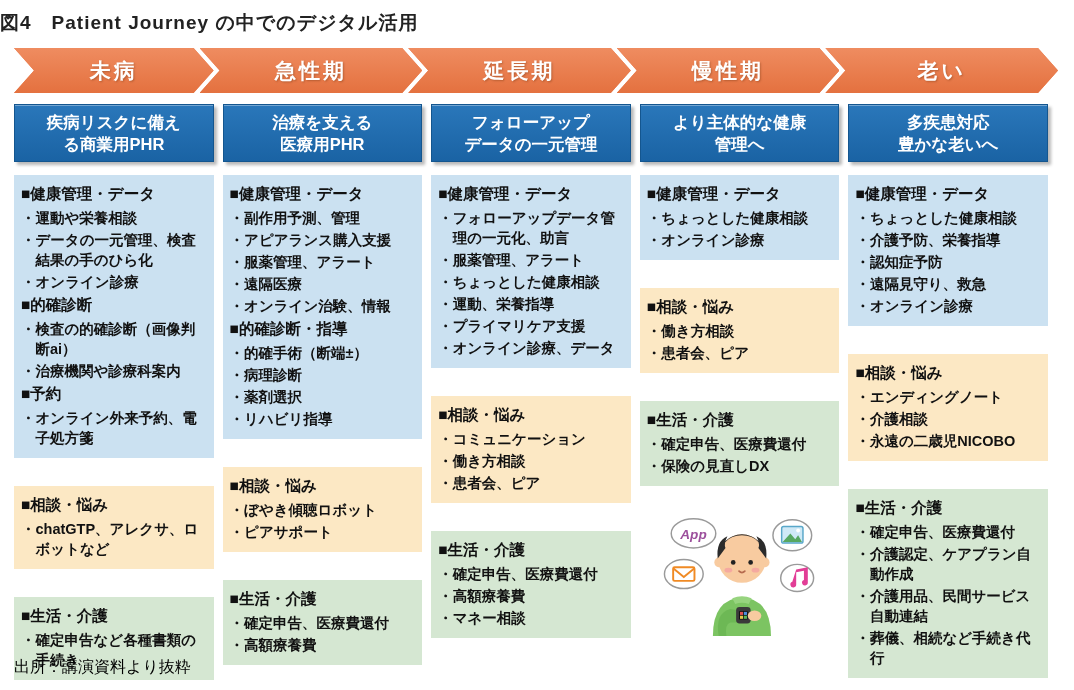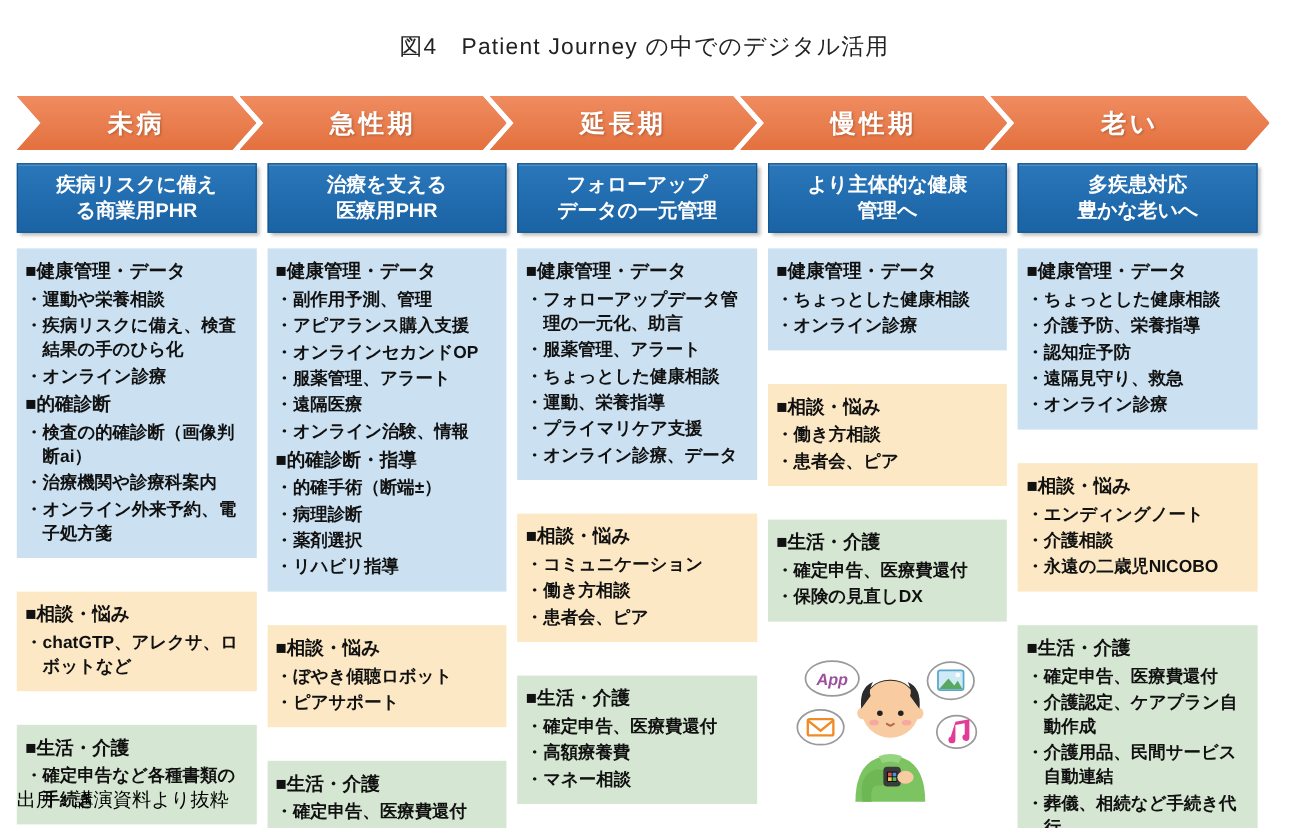--- a/index.html
+++ b/index.html
@@ -4,25 +4,25 @@
 <style>
   html,body{margin:0;padding:0;background:#ffffff;}
   body{
     width:1074px;height:690px;
     font-family:"Liberation Sans","DejaVu Sans",sans-serif;
     color:#1a1a1a;
   }
   .page{position:relative;width:1074px;height:690px;overflow:hidden;background:#fff;}
 
   .title{
-    text-align:center;
+    text-align:left;
     font-size:19px;
-    font-weight:400;
+    font-weight:700;
     color:#222;
-    margin:16px;
+    margin:0;
     padding:10px 0 12px 0;
     letter-spacing:1px;
   }
 
   .board{
     display:grid;
     grid-template-columns:repeat(5,1fr);
     column-gap:9px;
     padding:0 26px 0 14px;
   }
@@ -90,25 +90,26 @@
   <div class="col">
     <div class="arrow">
       <span class="arrow-label">未病</span>
     </div>
     <div class="header-box">疾病リスクに備え
 る商業用PHR</div>
     <div class="sections">
           <div class="section health">
             <div class="sec-h">■健康管理・データ</div>
             <div class="li">運動や栄養相談</div>
-            <div class="li">疾病リスクに備え、検査結果の手のひら化</div>
+            <div class="li">データの一元管理、検査結果の手のひら化</div>
             <div class="li">オンライン診療</div>
             <div class="sec-h">■的確診断</div>
             <div class="li">検査の的確診断（画像判断ai）</div>
             <div class="li">治療機関や診療科案内</div>
+            <div class="sec-h">■予約</div>
             <div class="li">オンライン外来予約、電子処方箋</div>
           </div>
           <div class="section consult">
             <div class="sec-h">■相談・悩み</div>
             <div class="li">chatGTP、アレクサ、ロボットなど</div>
           </div>
           <div class="section life">
             <div class="sec-h">■生活・介護</div>
             <div class="li">確定申告など各種書類の手続き</div>
           </div>
@@ -119,21 +120,20 @@
     <div class="arrow">
       <span class="arrow-label">急性期</span>
     </div>
     <div class="header-box">治療を支える
 医療用PHR</div>
     <div class="sections">
           <div class="section health">
             <div class="sec-h">■健康管理・データ</div>
             <div class="li">副作用予測、管理</div>
             <div class="li">アピアランス購入支援</div>
-            <div class="li">オンラインセカンドOP</div>
             <div class="li">服薬管理、アラート</div>
             <div class="li">遠隔医療</div>
             <div class="li">オンライン治験、情報</div>
             <div class="sec-h">■的確診断・指導</div>
             <div class="li">的確手術（断端±）</div>
             <div class="li">病理診断</div>
             <div class="li">薬剤選択</div>
             <div class="li">リハビリ指導</div>
           </div>
           <div class="section consult">

